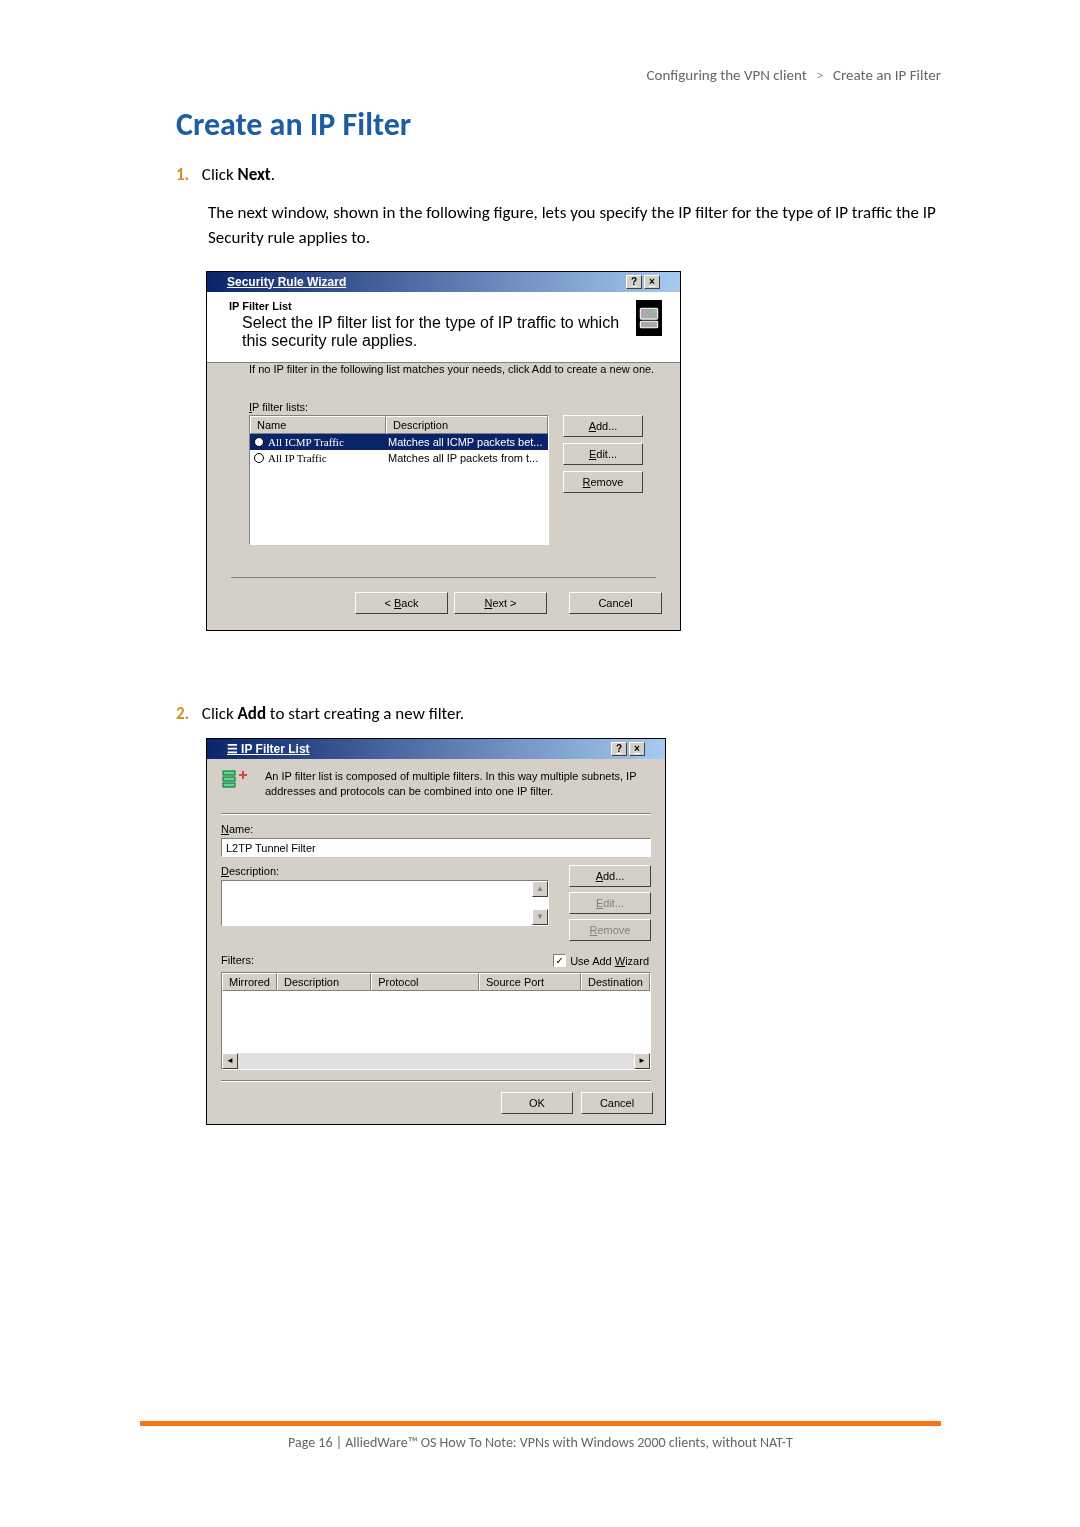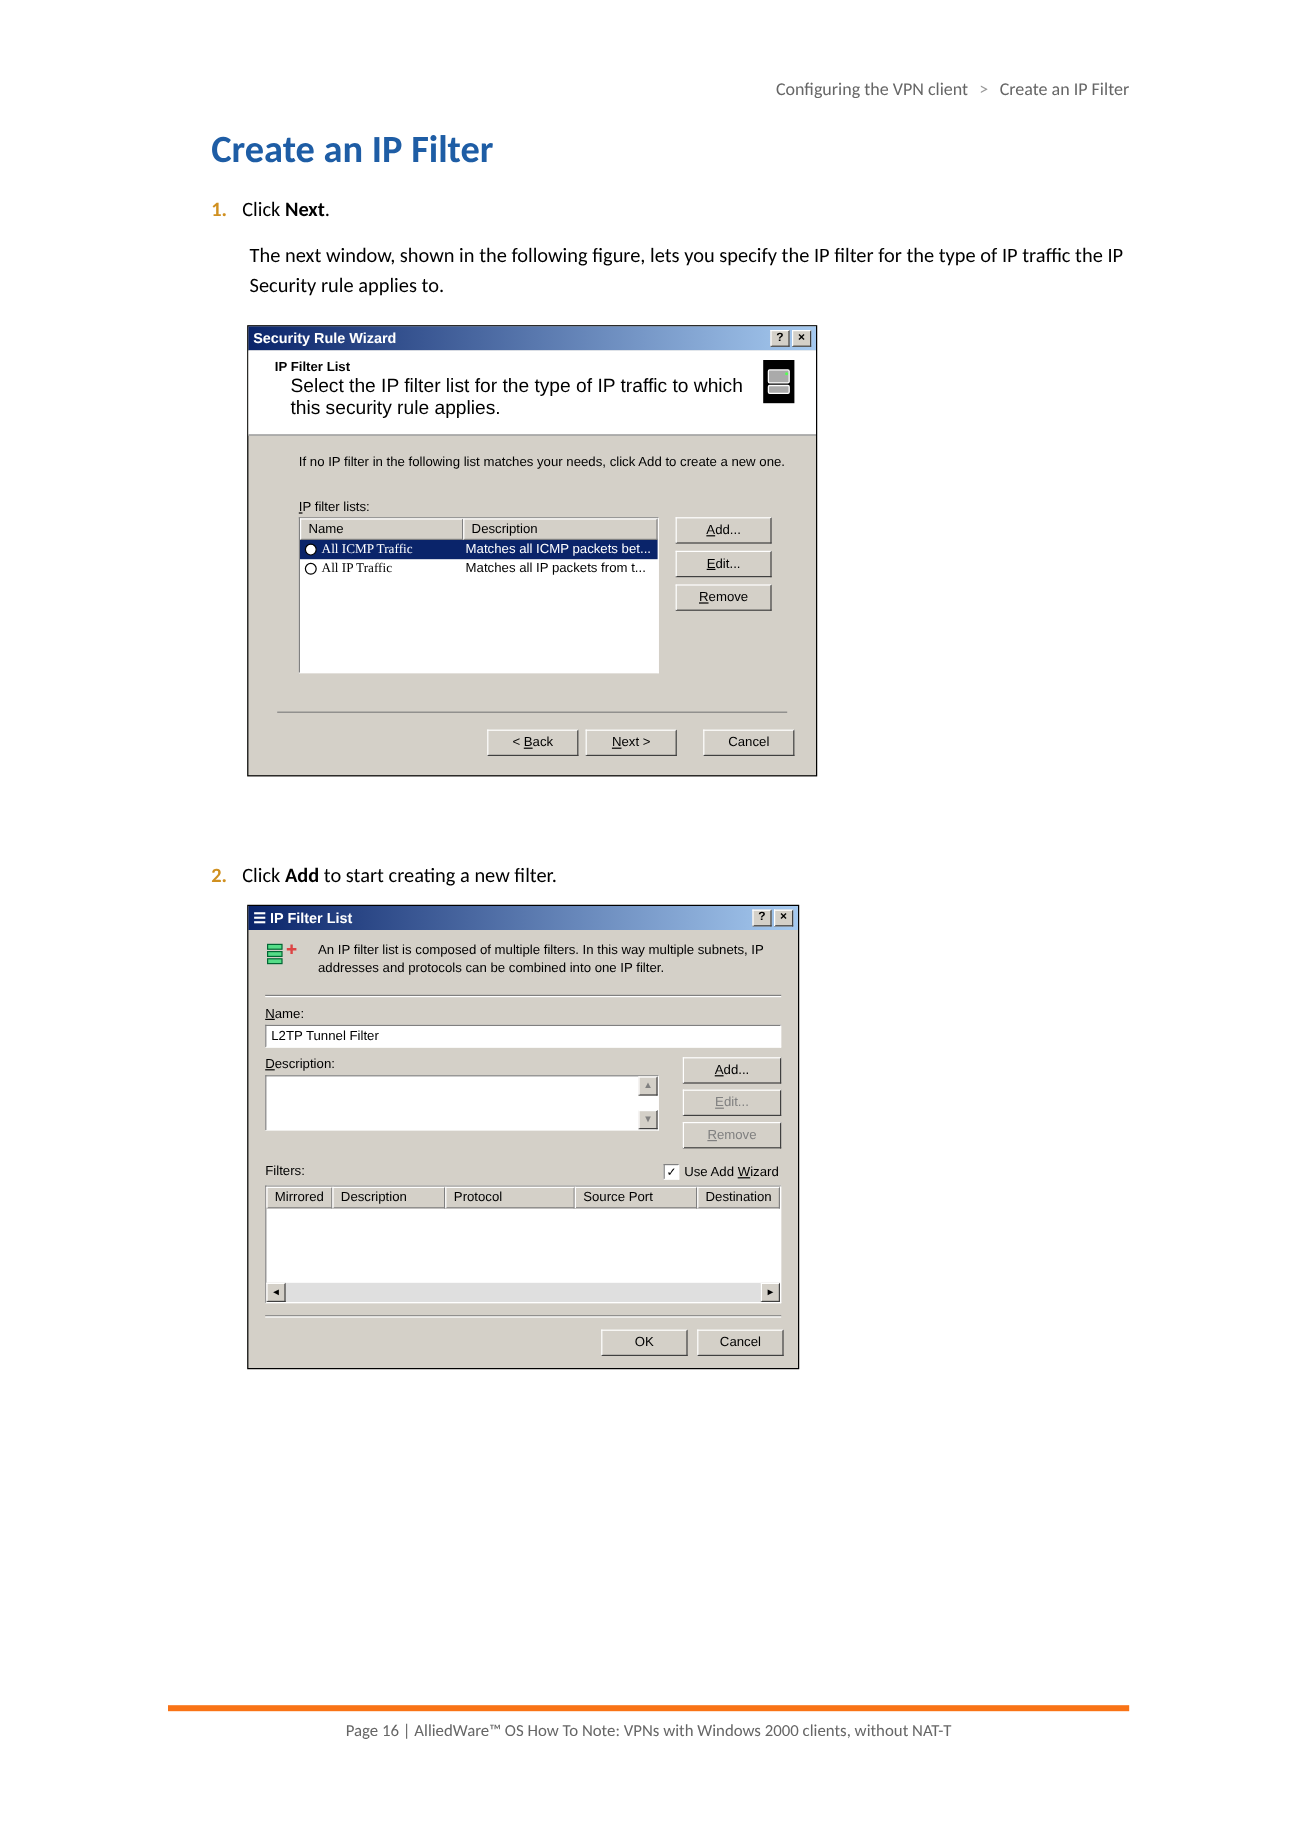--- a/index.html
+++ b/index.html
@@ -9,49 +9,49 @@
 .main { position: absolute; top: 105px; left: 176px; right: 139px; }
 h1 { color: #1e5da5; font-size: 32px; font-weight: bold; margin-bottom: 18px; }
 .step-num { color: #d09020; font-weight: bold; font-size: 17px; display: inline-block; width: 22px; }
 .step { margin-bottom: 12px; font-size: 17px; line-height: 1.5; }
 .step-text { margin-left: 32px; font-size: 17px; line-height: 1.5; margin-bottom: 20px; }
 .bold { font-weight: bold; }
 .italic { font-style: italic; }
 
 
 .dialog1 { width: 475px; margin-left: 30px; margin-bottom: 70px; border: 1px solid #000; background: #d4d0c8; font-family: Tahoma, sans-serif; font-size: 11px; color: #000; }
-.titlebar { background: linear-gradient(to right, #0a246a, #a6caf0); color: #fff; padding: 3px 4px; display: flex; align-items: center; justify-content: space-between; font-weight: bold; font-size: 12px; height: 20px; }
+.titlebar { background: linear-gradient(to right, #0a246a, #a6caf0); color: #fff; padding: 3px 20px; display: flex; align-items: center; justify-content: space-between; font-weight: bold; font-size: 12px; height: 20px; text-decoration: underline; }
 .titlebar-btns { display: flex; gap: 2px; }
 .tbtn { width: 16px; height: 14px; background: #d4d0c8; border: 1px solid #fff; border-right-color: #404040; border-bottom-color: #404040; color: #000; font-size: 10px; text-align: center; line-height: 12px; font-weight: bold; }
 .dlg-header { background: #fff; padding: 8px 18px 12px 22px; border-bottom: 1px solid #808080; display: flex; justify-content: space-between; align-items: flex-start; }
 .dlg-header-text .hdr-title { font-weight: bold; font-size: 11px; margin-bottom: 2px; }
 .dlg-header-text .hdr-sub { font-size: 16px; margin-left: 13px; }
 .hdr-icon { width: 36px; height: 36px; background: #000; display: flex; align-items: center; justify-content: center; }
 .hdr-icon svg { width: 26px; height: 26px; }
-.dlg-body1 { padding: 16px 24px 24px 42px; }
+.dlg-body1 { padding: 0 24px 24px 42px; }
 .dlg-body1 .intro { margin-bottom: 26px; font-size: 11px; }
 .dlg-body1 .lbl { font-size: 11px; margin-bottom: 2px; }
 .listbox-row { display: flex; gap: 14px; align-items: flex-start; }
 .listbox { width: 300px; height: 130px; background: #fff; border: 1px solid #808080; border-right-color: #fff; border-bottom-color: #fff; }
 .listhead { display: flex; }
 .listhead .col { background: #d4d0c8; border: 1px solid #fff; border-right-color: #808080; border-bottom-color: #808080; padding: 2px 6px; font-size: 11px; }
 .listhead .col1 { width: 136px; }
 .listhead .col2 { flex: 1; }
 .listrow { display: flex; align-items: center; height: 16px; font-size: 11px; }
 .listrow .radio { width: 10px; height: 10px; border: 1px solid #000; border-radius: 50%; margin: 0 4px; background: #fff; flex-shrink: 0; }
 .listrow.sel { background: #0a246a; color: #fff; }
 .listrow .c1 { width: 120px; padding-left: 0; font-family: Liberation Serif, serif; }
 .listrow .c2 { flex: 1; }
 .btncol { display: flex; flex-direction: column; gap: 6px; width: 80px; }
 .winbtn { height: 22px; background: #d4d0c8; border: 1px solid #fff; border-right-color: #404040; border-bottom-color: #404040; font-size: 11px; font-family: Tahoma, sans-serif; display: flex; align-items: center; justify-content: center; cursor: default; }
 .winbtn .u { text-decoration: underline; }
 .winbtn.disabled { color: #808080; }
 .dlg-bottom { height: 1px; background: #808080; margin: 8px 24px 0 24px; }
 .dlg-footer { padding: 14px 18px 16px 0; display: flex; justify-content: flex-end; gap: 6px; }
-.dlg-footer .winbtn { width: 76px; }
+.dlg-footer .winbtn { width: 93px; }
 
 
 .dialog2 { width: 460px; margin-left: 30px; border: 1px solid #000; background: #d4d0c8; font-family: Tahoma, sans-serif; font-size: 11px; color: #000; }
 .dlg2-body { padding: 10px 14px 10px 14px; }
 .dlg2-toprow { display: flex; align-items: flex-start; gap: 12px; margin-bottom: 12px; }
 .dlg2-icon { width: 32px; height: 32px; display: flex; align-items: center; justify-content: center; }
 .dlg2-desc { font-size: 11px; line-height: 1.35; flex: 1; }
 .dlg2-lbl { font-size: 11px; margin-bottom: 3px; }
 .dlg2-input { width: 100%; height: 19px; background: #fff; border: 1px solid #808080; border-right-color: #fff; border-bottom-color: #fff; padding: 2px 4px; font-size: 11px; margin-bottom: 8px; font-family: Tahoma, sans-serif; }
 .dlg2-row { display: flex; gap: 18px; align-items: flex-start; margin-bottom: 10px; }

